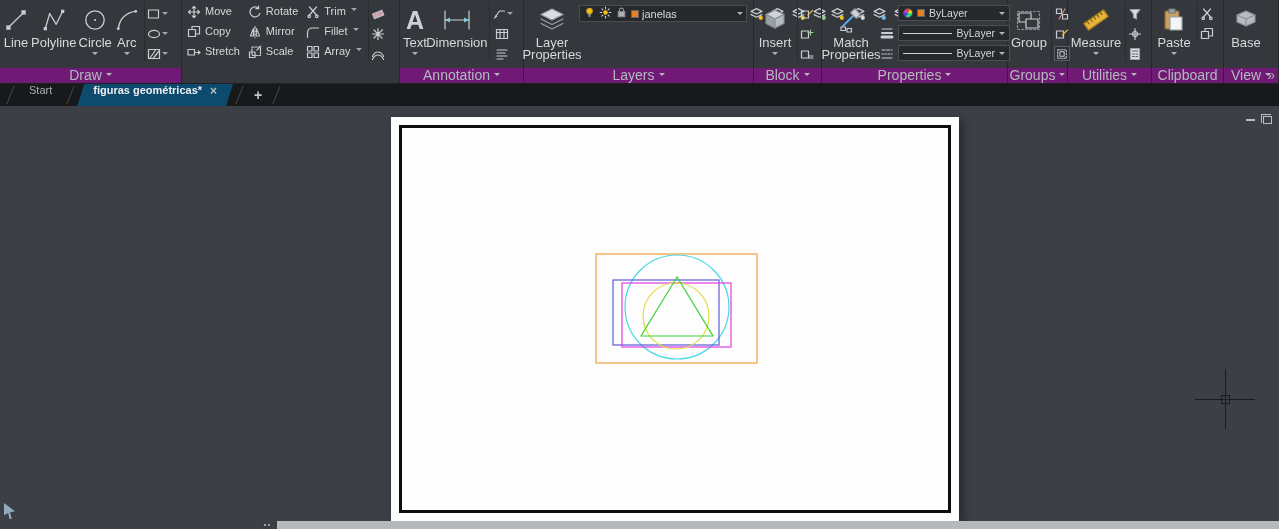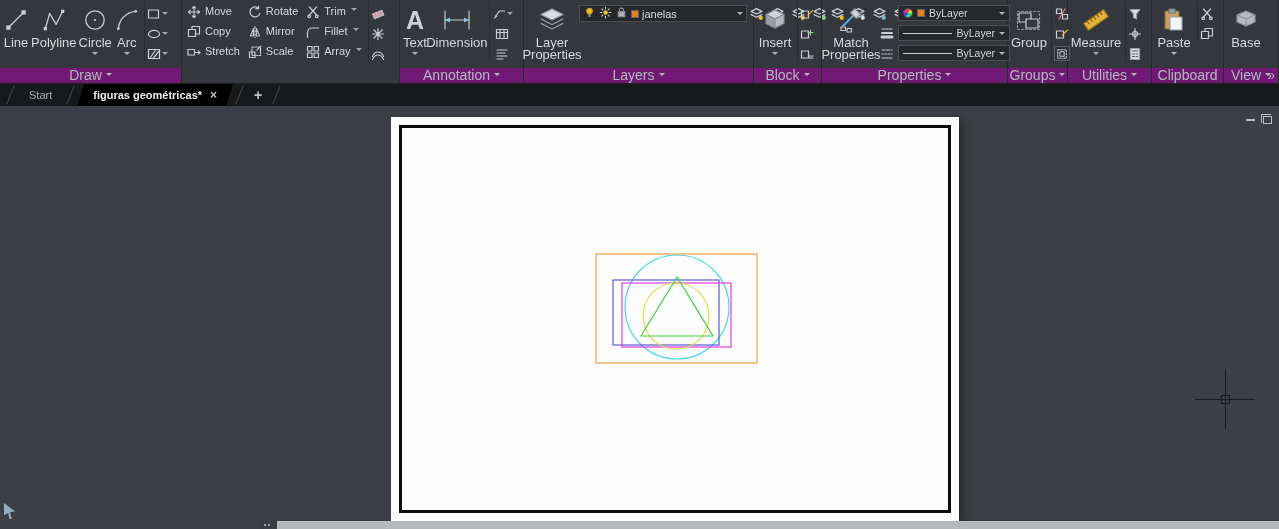--- a/index.html
+++ b/index.html
@@ -45,22 +45,22 @@
   .dd-text{white-space:nowrap}
   .dd-line{height:1px;background:#c9ced3;flex:1}
   .colorwheel{width:10px;height:10px;border-radius:50%;flex:0 0 auto;
     background:conic-gradient(#e33,#ee3,#3d3,#3dd,#33e,#d3d,#e33);border:1px solid #555}
 
   .boxed{border:1px solid #5a5e63;background:#2c2f33;padding:1px}
 
   
   .tabbar{height:22px;background:#17191b;display:flex;align-items:stretch;padding-left:4px;font-size:11px}
   .slash{width:1px;background:#45494e;transform:skewX(-22deg);margin:2px 6px}
-  .ftab{display:flex;align-items:center;padding:0 12px;color:#a7adb2;cursor:default}
-  .ftab.active{background:#000000;color:#eceef0;font-weight:bold;
+  .ftab{display:flex;padding:0 12px;color:#a7adb2;cursor:default}
+  .ftab.active{background:#0c4a6e;color:#eceef0;font-weight:bold;
     clip-path:polygon(7px 0,100% 0,calc(100% - 7px) 100%,0 100%);padding:0 16px}
   .tab-close{margin-left:8px;font-weight:bold;color:#b9bec3;font-size:12px}
   .newtab{display:flex;align-items:center;padding:0 8px;color:#c3c8cd;font-size:14px;font-weight:bold}
 
   
   .canvas{position:relative;width:1279px;height:423px;background:#3c4046;overflow:hidden}
   .sheet{position:absolute;left:391px;top:11px;width:568px;height:404px;background:#fdfdfd;
     box-shadow:4px 3px 8px rgba(0,0,0,.38)}
   .sheet-frame{position:absolute;left:8px;top:8px;right:8px;bottom:8px;border:3px solid #0d0d0d}
   #drawing-svg{position:absolute;left:0;top:0}

